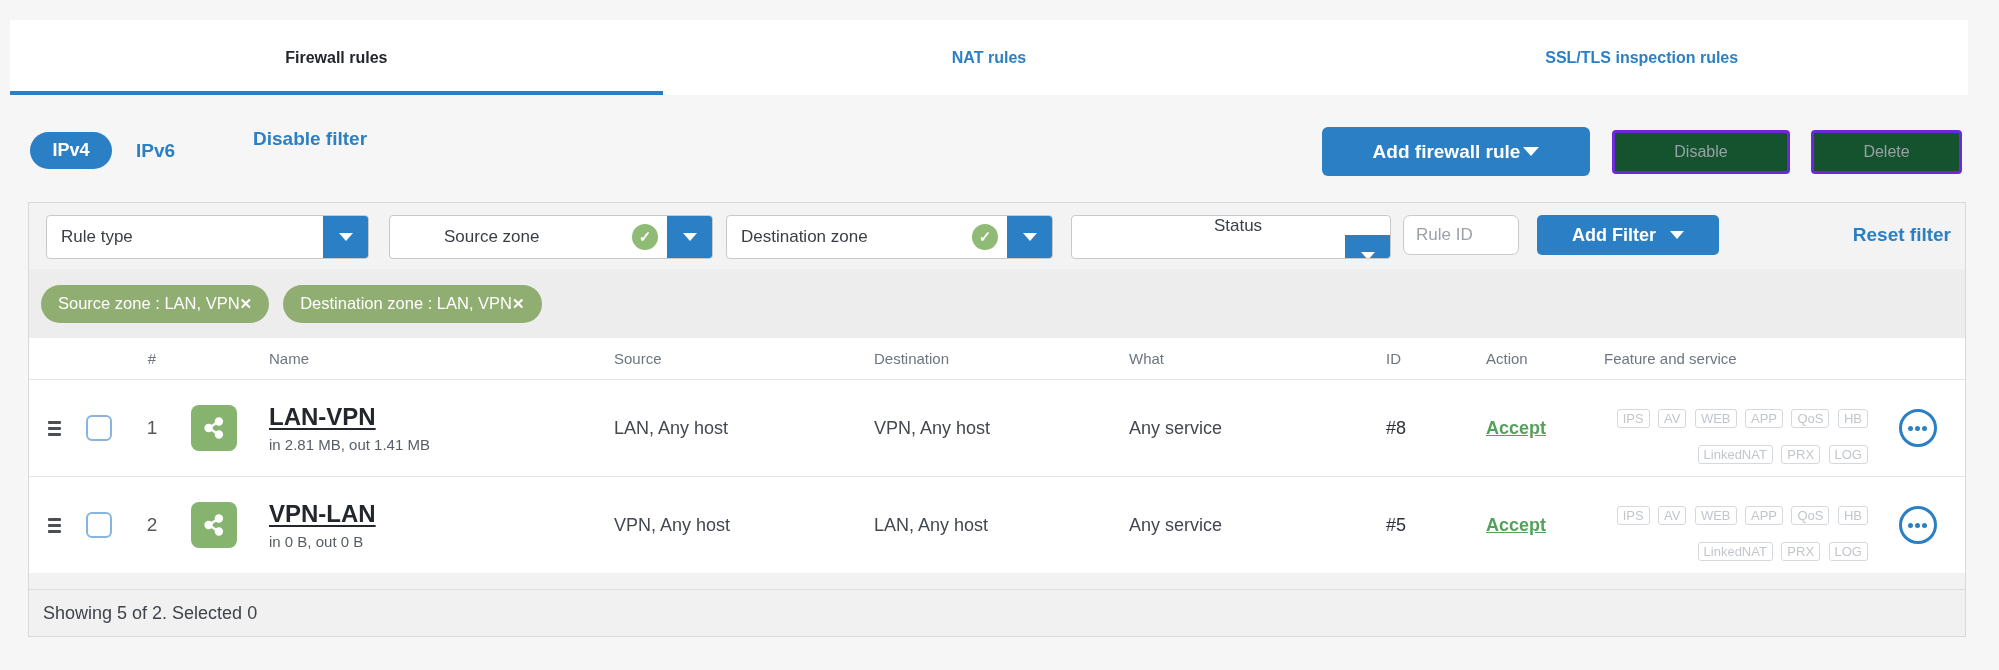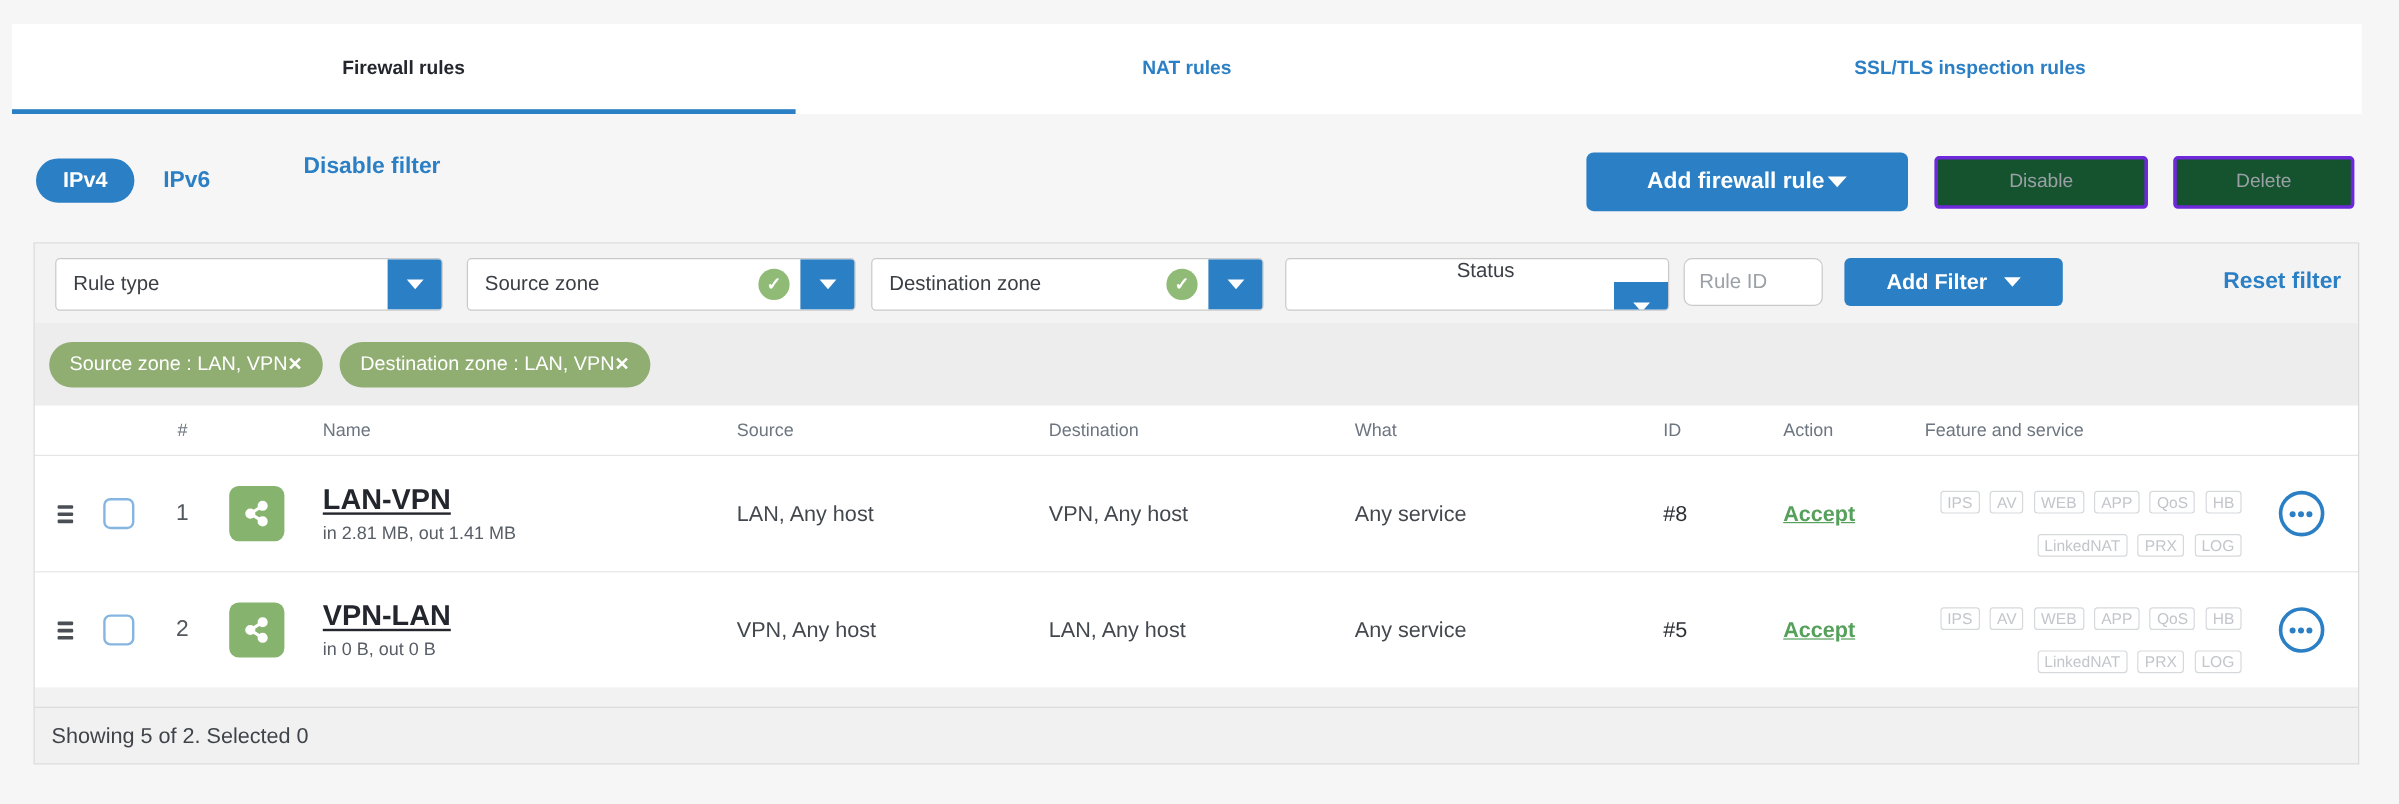--- a/index.html
+++ b/index.html
@@ -210,21 +210,21 @@
 
 <div class="panel">
 
   <div class="filterbar">
     <div class="dd" style="left:17px; width:323px;">
       <span class="dd-label">Rule type</span>
       <span class="dd-btn pushed">
           <span class="chev-down"></span>
         </span>
     </div>
-    <div class="dd" style="left:360px; width:324px;">
+    <div class="dd" style="left:360px; width:324px;padding-left:40px;">
       <span class="dd-label">Source zone</span>
       <span class="dd-check">✓</span>
       <span class="dd-btn">
           <span class="chev-down"></span>
         </span>
     </div>
     <div class="dd" style="left:697px; width:327px;">
       <span class="dd-label">Destination zone</span>
       <span class="dd-check">✓</span>
       <span class="dd-btn">

